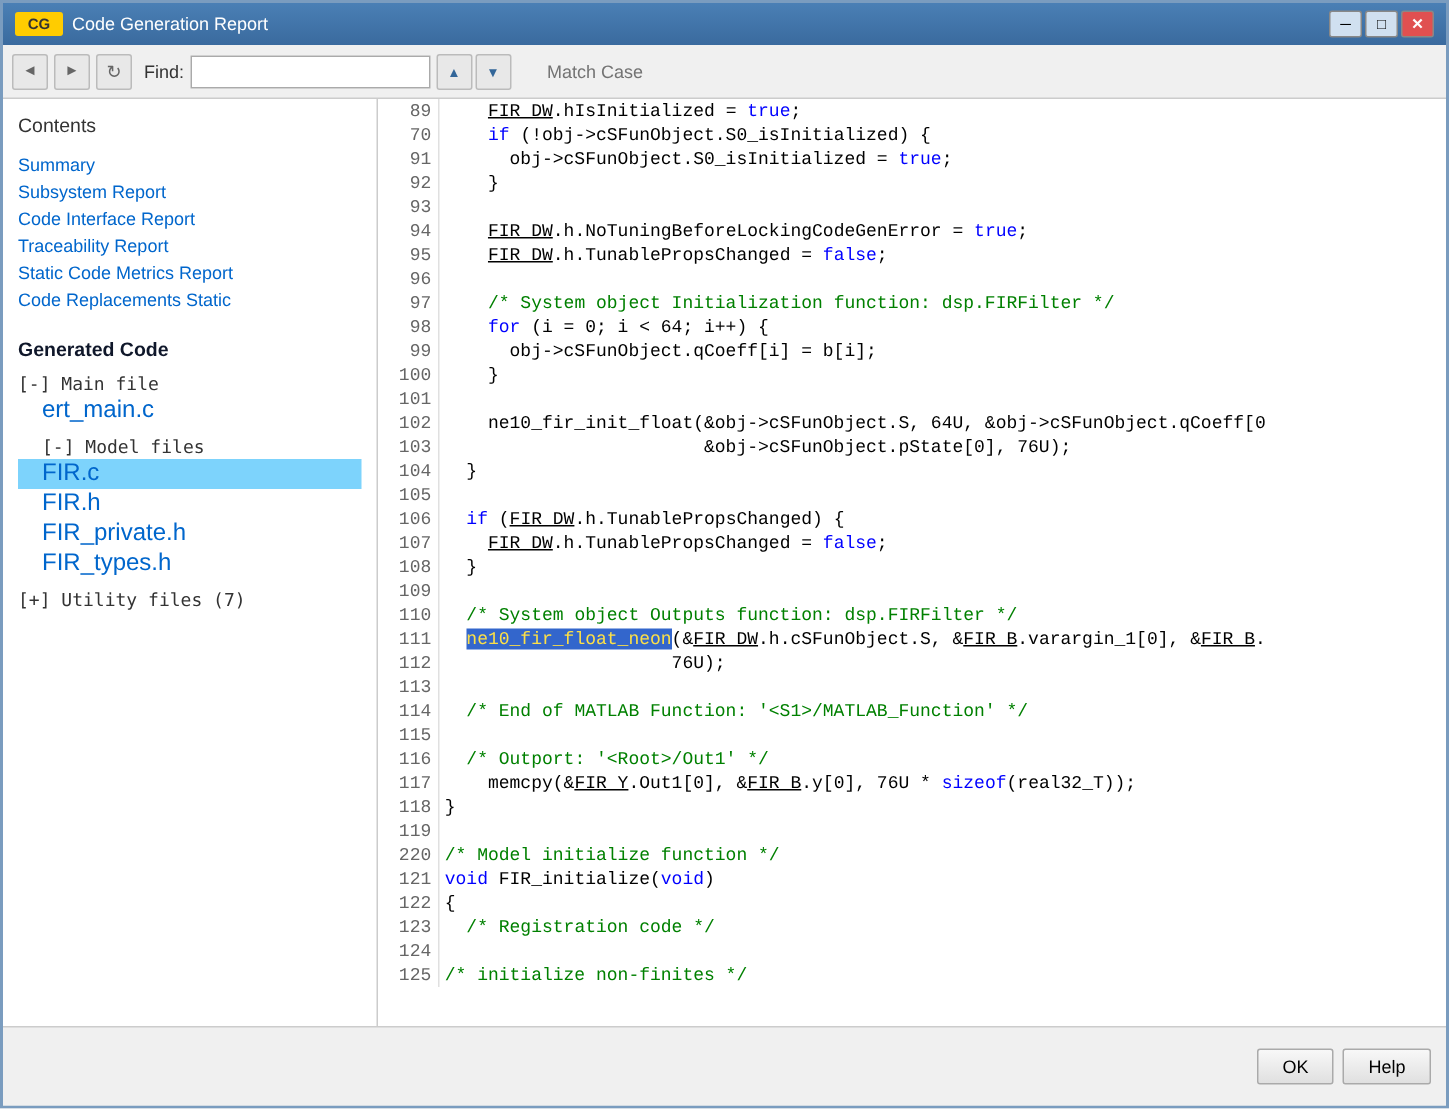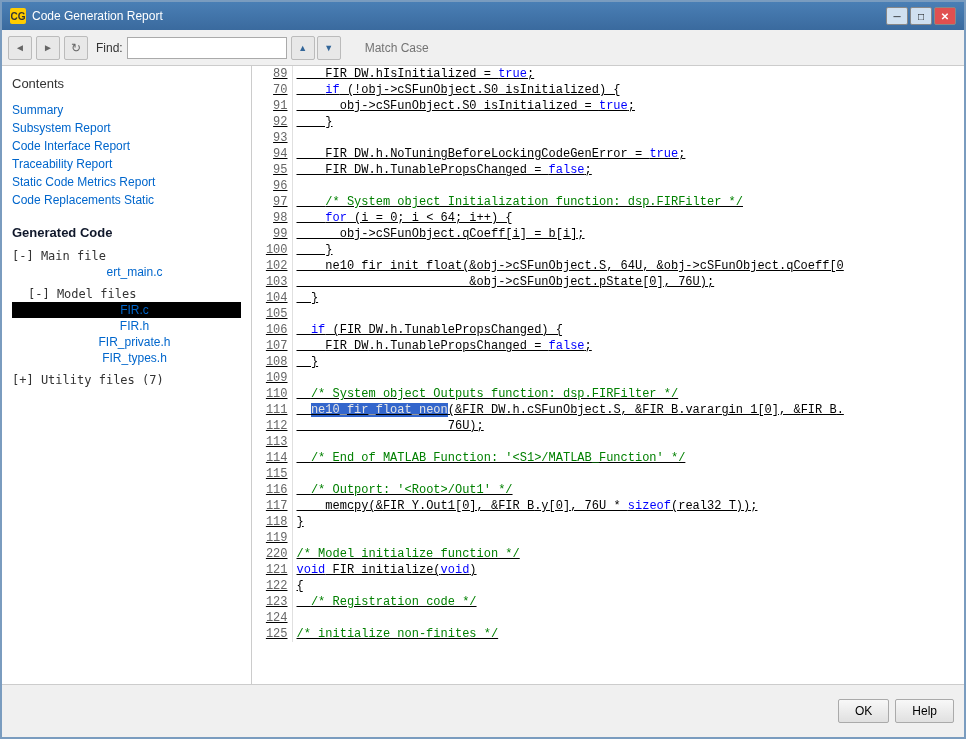--- a/index.html
+++ b/index.html
@@ -25,21 +25,21 @@
       flex-shrink: 0;
     }
     
     .title-bar-left {
       display: flex;
       align-items: center;
       gap: 6px;
     }
     
     .title-bar-icon {
-      width: 16px;
+      width: 32px;
       height: 16px;
       background: #ffcc00;
       border-radius: 2px;
       display: flex;
       align-items: center;
       justify-content: center;
       font-size: 10px;
       color: #333;
       font-weight: bold;
     }
@@ -176,42 +176,40 @@
       color: #333;
       font-family: monospace;
     }
     
     .tree-file {
       display: block;
       color: #0066cc;
       text-decoration: none;
       padding: 1px 0 1px 16px;
       cursor: pointer;
-      font-size: 12px;
-      text-align: center;
+      font-size: 16px;
     }
     
     .tree-file.active {
-      background: #000000;
+      background: #7dd3fc;
       color: #0066cc;
     }
     
     .code-area {
       flex: 1;
       display: flex;
       flex-direction: column;
       overflow: hidden;
       background: white;
     }
     
     .code-scroll {
       flex: 1;
       overflow: auto;
       position: relative;
-      text-decoration: underline;
     }
     
     .code-table {
       width: 100%;
       border-collapse: collapse;
       font-family: 'Courier New', monospace;
       font-size: 12px;
     }
     
     .code-table td {
@@ -230,21 +228,21 @@
       padding-right: 6px;
     }
     
     .code-line {
       padding-left: 8px;
       color: #000;
     }
     
     .kw { color: #0000ff; }
     .cm { color: #008000; }
-    .hl-blue { background: #3366cc; color: #e5e5e5; }
+    .hl-blue { background: #3366cc; color: #fde047; }
     .underline { text-decoration: underline; }
     
     .bottom-bar {
       background: #f0f0f0;
       border-top: 1px solid #ccc;
       padding: 6px 10px;
       display: flex;
       justify-content: flex-end;
       align-items: center;
       gap: 6px;
@@ -389,20 +387,24 @@
               </tr>
               <tr>
                 <td class="line-num">99</td>
                 <td class="code-line">      obj-&gt;cSFunObject.qCoeff[i] = b[i];</td>
               </tr>
               <tr>
                 <td class="line-num">100</td>
                 <td class="code-line">    }</td>
               </tr>
               <tr>
+                <td class="line-num">101</td>
+                <td class="code-line"></td>
+              </tr>
+              <tr>
                 <td class="line-num">102</td>
                 <td class="code-line">    ne10_fir_init_float(&amp;obj-&gt;cSFunObject.S, 64U, &amp;obj-&gt;cSFunObject.qCoeff[0</td>
               </tr>
               <tr>
                 <td class="line-num">103</td>
                 <td class="code-line">                        &amp;obj-&gt;cSFunObject.pState[0], 76U);</td>
               </tr>
               <tr>
                 <td class="line-num">104</td>
                 <td class="code-line">  }</td>

